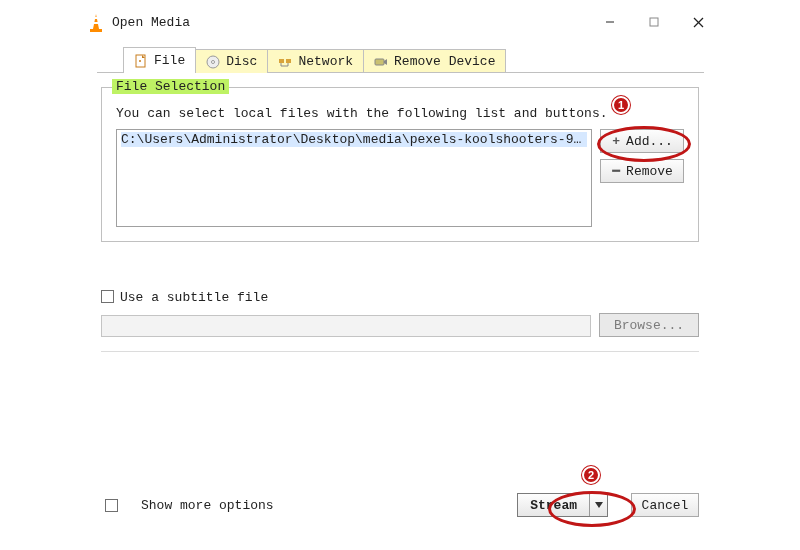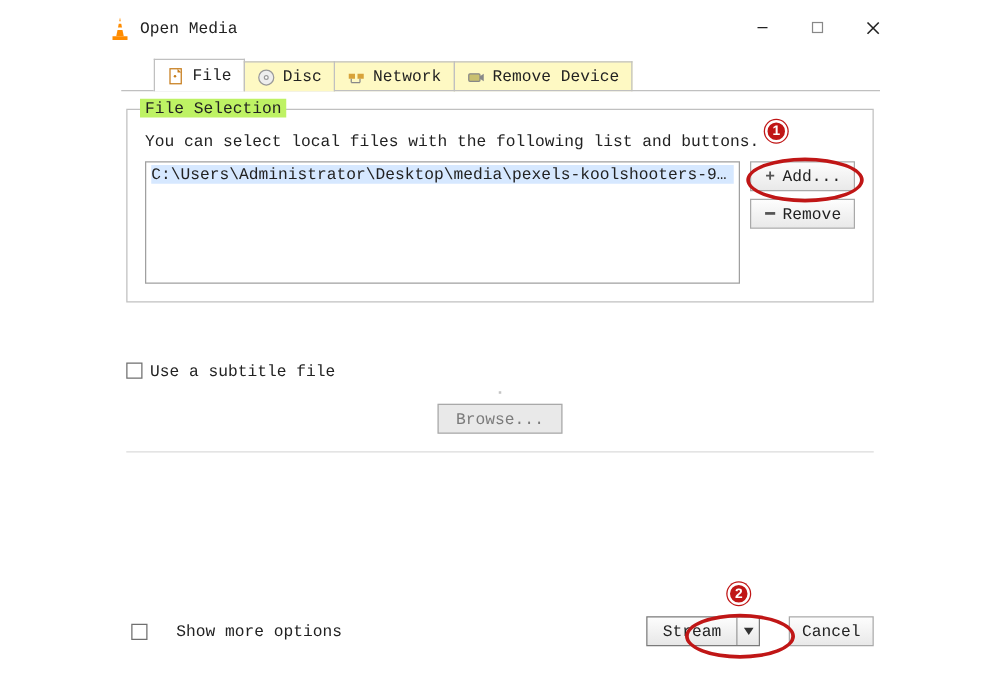--- a/index.html
+++ b/index.html
@@ -109,39 +109,40 @@
   .btn.disabled { color: #7b7b7b; background: #e9e9e9; }
   .plus-minus { font-weight: bold; color: #555; width: 10px; text-align: center; }
   
   .sub-section {
     margin: 14px 20px 0 20px;
   }
   .chk-row { display: flex; align-items: flex-start; gap: 6px; margin-bottom: 8px; margin-top: 48px; }
   .chk {
     width: 13px; height: 13px; border: 1px solid #6f6f6f; background: #fff;
   }
-  .sub-row { display: flex; gap: 8px; align-items: center; flex-direction: column; }
+  .sub-row { display: flex; gap: 8px; align-items: flex-end; }
   .sub-path {
     flex: 1; height: 22px; border: 1px solid #c4c4c4;
     background: repeating-linear-gradient(0deg,#f3f3f3,#f3f3f3 100%);
   }
   .sub-browse { width: 100px; }
   hr.sep { border: none; border-top: 1px solid #dcdcdc; margin: 14px 20px 0 20px; }
   
   .bottom {
     position: absolute;
     left: 24px; right: 20px; bottom: 14px;
     display: flex; align-items: center; gap: 23px;
   }
   .bottom .spacer { flex: 1; }
   .stream-btn {
     display: flex; align-items: stretch;
     border: 1px solid #7a7a7a;
     height: 24px;
     background: linear-gradient(#fdfdfd,#e7e7e7);
+    font-weight: bold;
   }
   .stream-btn .lbl { padding: 0 12px; display: flex; align-items: center; }
   .stream-btn .caret {
     border-left: 1px solid #9a9a9a;
     width: 18px; display: flex; align-items: center; justify-content: center;
   }
   .caret svg { width: 8px; height: 6px; }
   .cancel-btn { width: 68px; }
   
   .badge {

